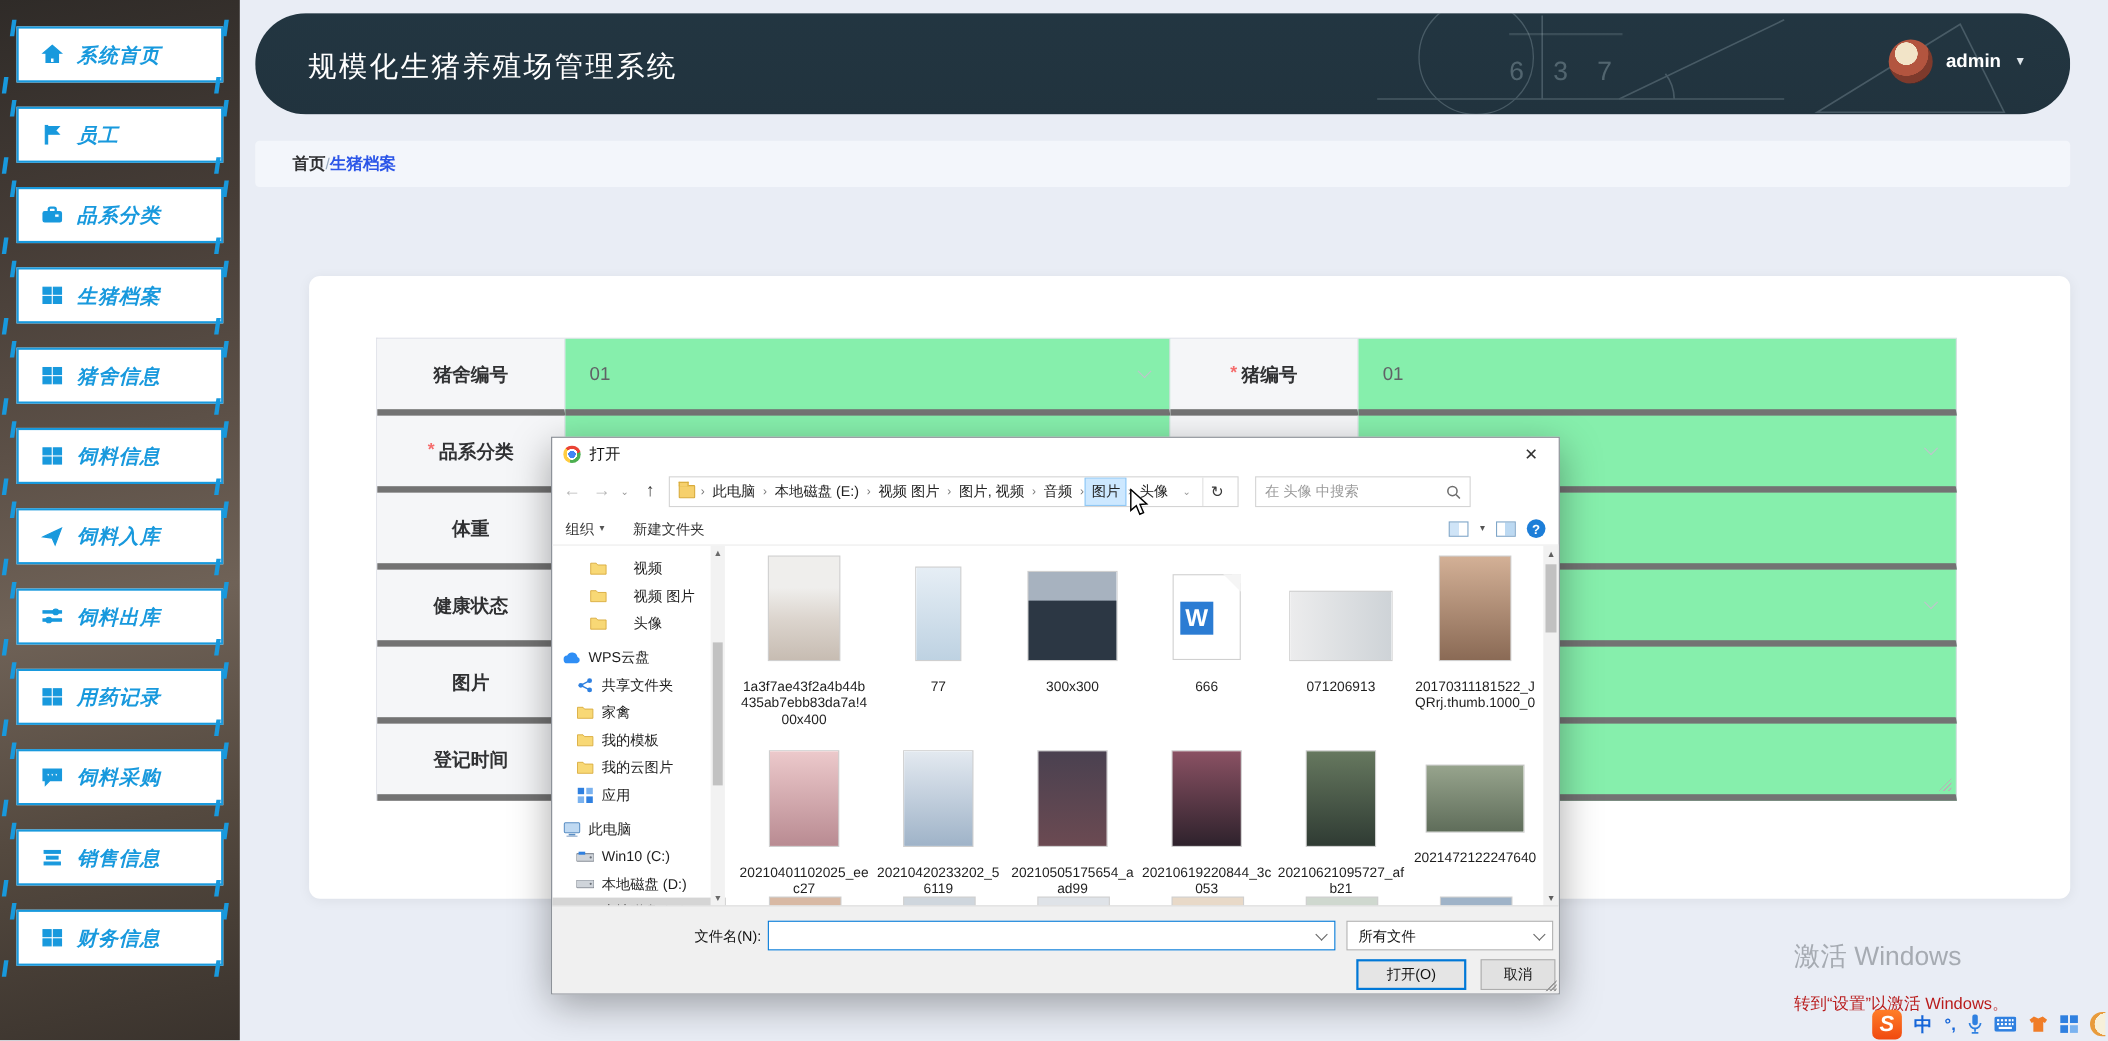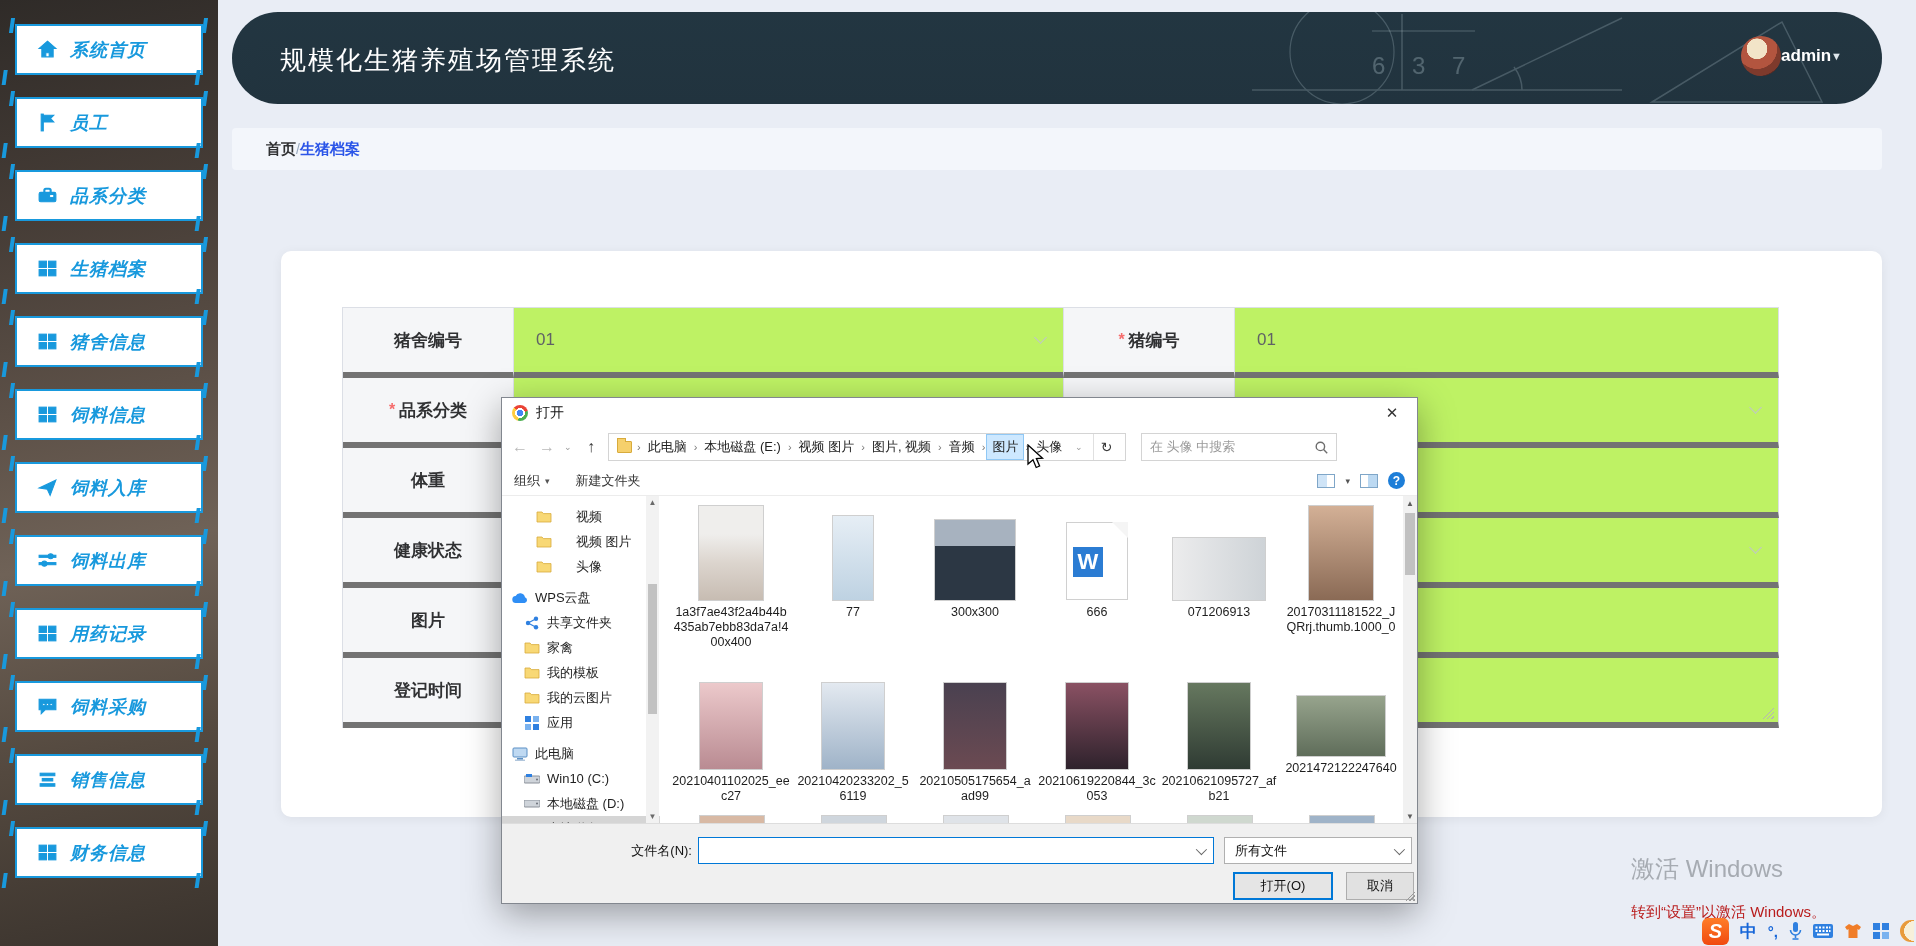--- a/index.html
+++ b/index.html
@@ -21,21 +21,21 @@
   .side-item .s-icon svg { width:21px; height:21px; fill:#1899dd; stroke:#1899dd; }
   .side-label { color:#1899dd; font-weight:bold; font-size:18px; white-space:nowrap; letter-spacing:1px;font-style:italic; }
 
   
   .header { position:absolute; left:232px; top:12px; width:1650px; height:92px; border-radius:46px;
     background:linear-gradient(180deg,#24394573 , #1f303a00), #21333e; background-color:#21333e; overflow:hidden; z-index:4; }
   .sketch { position:absolute; color:#cfe3ea; opacity:.28; font-size:24px; letter-spacing:10px; top:18px; left:1140px;
     border-top:2px solid rgba(207,227,234,.5); padding-top:20px; }
   .sketch-svg { position:absolute; right:40px; top:0; opacity:.22; }
   .hdr-title { position:absolute; left:48px; top:31px; color:#fff; font-size:26px; font-weight:normal; letter-spacing:2px; }
-  .userbox { position:absolute; right:40px; top:24px; display:flex; align-items:center; cursor:pointer; }
+  .userbox { position:absolute; right:40px; top:24px; display:flex; align-items:center; gap:12px; cursor:pointer; }
   .avatar { width:40px; height:40px; border-radius:50%;
     background:radial-gradient(circle at 40% 32%,#f2e4c8 0 28%,#b3553f 29% 55%,#7e3a2c 56% 75%,#5d2a22 76%); }
   .uname { color:#fff; font-size:17px; font-weight:bold; }
   .ucaret { color:#dfe7ec; font-size:11px; }
 
   
   .crumbbar { position:absolute; left:232px; top:128px; width:1650px; height:42px; background:#f3f6fb;
     border-radius:4px; display:flex; align-items:center; padding-left:34px; gap:0; z-index:4; }
   .crumb-home { font-size:15px; font-weight:bold; color:#303133; }
   .crumb-sep { font-size:14px; color:#97a8be; }
@@ -43,21 +43,21 @@
 
   
   .card { position:absolute; left:281px; top:251px; width:1601px; height:566px; background:#fff; border-radius:10px;
     box-shadow:0 2px 12px rgba(0,0,0,.06); z-index:5; }
   .ftable { position:absolute; left:61px; top:56px; display:grid;
     grid-template-columns:171px 550px 171px 544px; grid-auto-rows:70px;
     border-top:1px solid #dcdfe6; border-left:1px solid #dcdfe6; }
   .cell { border-right:1px solid #dcdfe6; border-bottom:6px solid #737373; position:relative;
     display:flex; align-items:center; }
   .cell.lbl { background:#f5f6f8; justify-content:center; font-size:17px; font-weight:bold; color:#303133; gap:4px; }
-  .cell.val { background:#bef264; padding-left:22px; font-size:17px; color:#606266; }
+  .cell.val { background:#86efac; padding-left:22px; font-size:17px; color:#606266; }
   .req { color:#f56c6c; font-size:16px; font-weight:bold; }
   .chev { position:absolute; right:18px; top:50%; width:9px; height:9px; margin-top:-7px;
     border-right:1.8px solid #c0c4cc; border-bottom:1.8px solid #c0c4cc; transform:rotate(45deg); }
   .grip { position:absolute; right:4px; bottom:3px; width:12px; height:12px;
     background:linear-gradient(135deg,transparent 0 50%,#b5b5b5 50% 56%,transparent 56% 68%,#b5b5b5 68% 74%,transparent 74% 86%,#b5b5b5 86% 92%,transparent 92%); }
 
   
   .dialog { position:absolute; left:501px; top:397px; width:917px; height:507px; background:#fff;
     border:1px solid #82878f; box-shadow:0 10px 34px rgba(0,0,0,.35); z-index:50; font-size:13px; color:#222; }
   .dtitle { height:30px; display:flex; align-items:center; padding:0 10px; gap:8px; }
@@ -101,21 +101,21 @@
   .titem .ticon { width:16px; height:16px; flex:0 0 16px; display:flex; align-items:center; justify-content:center; }
   .tlabel { font-size:13px; color:#1e1e1e; }
   .treebar { position:absolute; left:144px; top:0; width:13px; height:100%; background:#f2f2f2; }
   .treebar .tb-up,.treebar .tb-dn { position:absolute; left:0; width:13px; height:14px; color:#6a6a6a; font-size:8px; text-align:center; line-height:14px; }
   .treebar .tb-dn { bottom:0; }
   .treebar .tb-thumb { position:absolute; left:2px; top:88px; width:9px; height:130px; background:#c2c2c2; }
 
   .fgrid { position:absolute; left:160px; top:0; right:14px; bottom:0; }
   .fitem { position:absolute; width:122px; text-align:center; cursor:pointer; }
   .thumb { margin:0 auto; box-shadow:0 0 0 1px #cfcfcf; }
-  .fname { margin-top:5px; font-size:12.5px; line-height:15px; color:#1e1e1e; word-break:break-all; padding:0 2px; }
+  .fname { margin-top:17px; font-size:12.5px; line-height:15px; color:#1e1e1e; word-break:break-all; padding:0 2px; }
   .t1 { width:64px; height:94px; background:linear-gradient(180deg,#efeeec 0 30%,#dcd5ce 60%,#c7bcb2); }
   .t2 { width:40px; height:84px; background:linear-gradient(180deg,#e6eef5,#bed2e2); }
   .t3 { width:80px; height:80px; background:linear-gradient(180deg,#a7b2bf 0 32%,#2c3744 33%); }
   .t5 { width:92px; height:62px; background:linear-gradient(90deg,#ececed,#ced3d7); }
   .t6 { width:64px; height:94px; background:linear-gradient(180deg,#d3b096,#8a6a55); }
   .t7 { width:62px; height:86px; background:linear-gradient(180deg,#ecc9cb,#b98b92); }
   .t8 { width:62px; height:86px; background:linear-gradient(180deg,#e3e9f0,#9fb3c8); }
   .t9 { width:62px; height:86px; background:linear-gradient(180deg,#4a4150,#6b4a52); }
   .t10 { width:62px; height:86px; background:linear-gradient(180deg,#8a5163,#2e222c); }
   .t11 { width:62px; height:86px; background:linear-gradient(180deg,#66785f,#2f3b33); }

